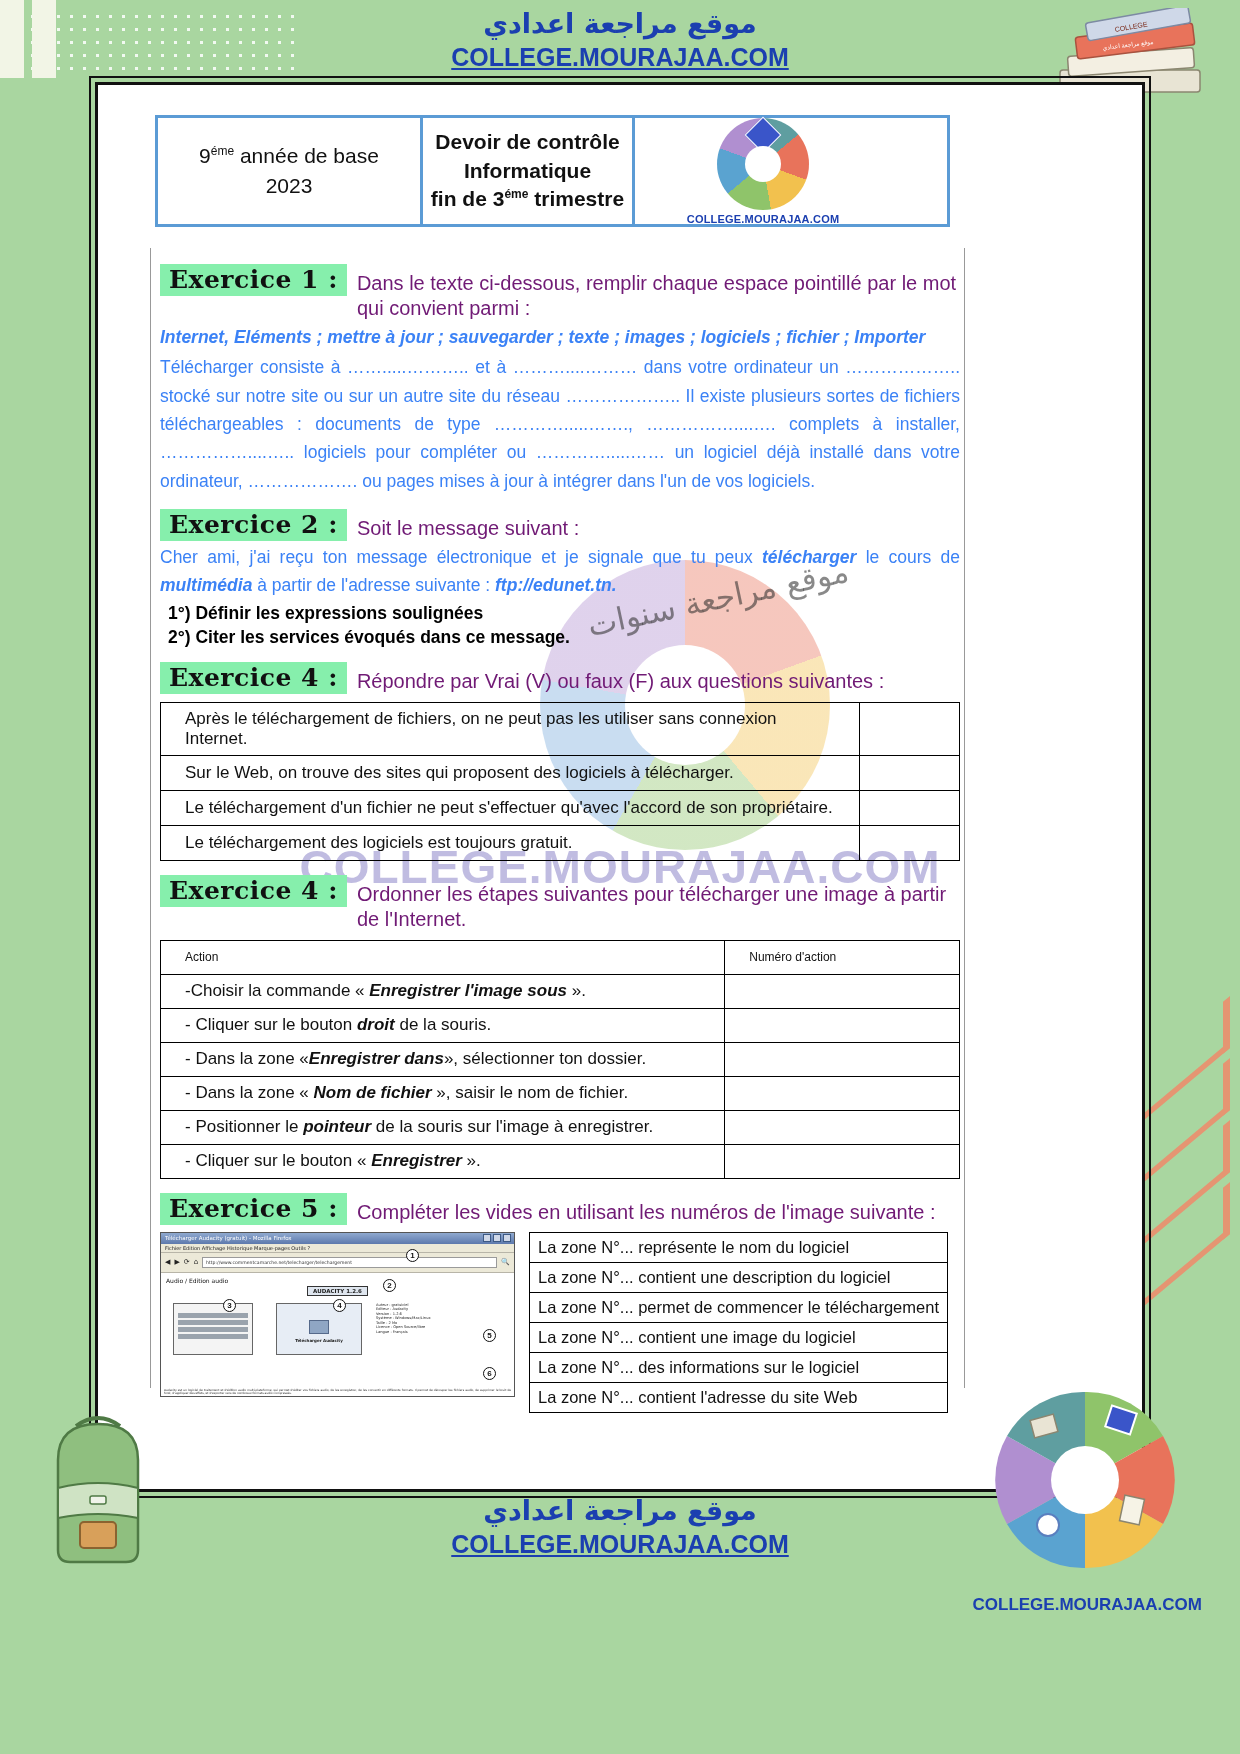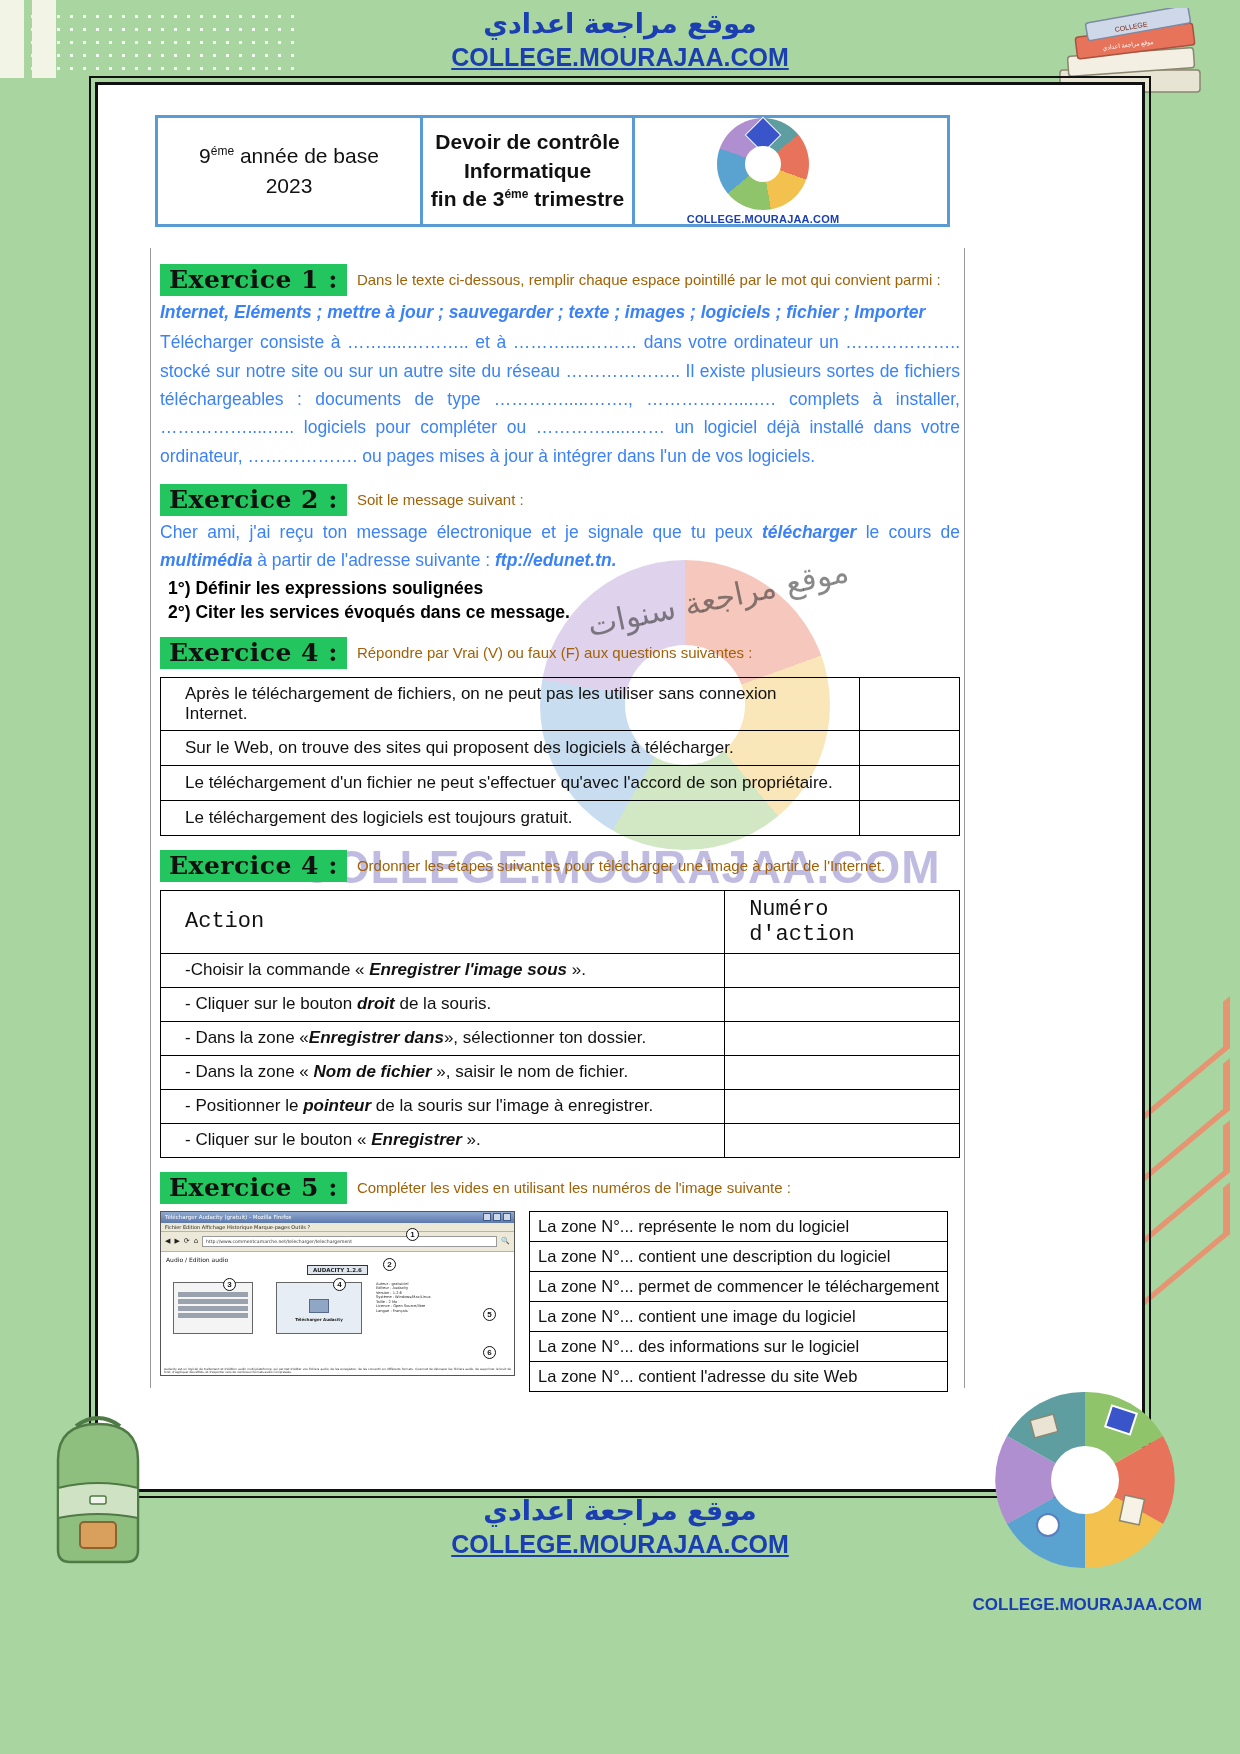--- a/index.html
+++ b/index.html
@@ -125,46 +125,46 @@
   }
 
   
   .content { position:absolute; left:160px; top:250px; width:800px; }
 
   .ex-head { display:flex; align-items:flex-start; gap:10px; margin-top:14px; }
   .ex-tag {
     display:inline-block;
     font-family:"DejaVu Serif", serif;
     font-weight:bold; font-size:25px; color:#111;
-    background:#22c55e;
+    background:#86efac;
     padding:1px 9px 2px 9px;
     white-space:nowrap;
     letter-spacing:.5px;
   }
-  .ex-note { font-size:15px; color:#a16207; padding-top:7px; line-height:1.25; }
+  .ex-note { font-size:20px; color:#701a75; padding-top:7px; line-height:1.25; }
 
   p.body {
     font-size:17.5px; color:#3b82f6;
     margin:2px 0 0 0; line-height:1.62;
     text-align:justify;
   }
   .wordbank { font-weight:bold; font-style:italic; font-size:17px; margin-top:5px; }
   .q { font-weight:bold; font-size:17.5px; margin:3px 0 0 8px; }
   b.it { font-weight:bold; font-style:italic; }
 
   
   table.ex { border-collapse:collapse; width:800px; margin-top:8px; font-size:17px; }
   table.ex td, table.ex th {
     border:1.6px solid #000; color:#111; font-weight:normal;
     padding:6px 24px; text-align:left; vertical-align:middle;
   }
   .t3 td:first-child { width:700px; height:35px; }
   .t3 td:last-child { width:100px; }
 
-  .t4 th { text-align:center; font-size:22px;font-family:Liberation Mono, monospace; }
+  .t4 th { text-align:center; font-size:12px; }
   .t4 td:first-child, .t4 th:first-child { width:565px; height:34px; }
   .t4 td:last-child,  .t4 th:last-child  { width:235px; }
 
   
   .ex5-row { display:flex; gap:14px; margin-top:7px; align-items:flex-start; }
   .shot {
     width:355px; height:165px;
     border:1.5px solid #555;
     background:#e9e9e4;
     position:relative; overflow:hidden;

